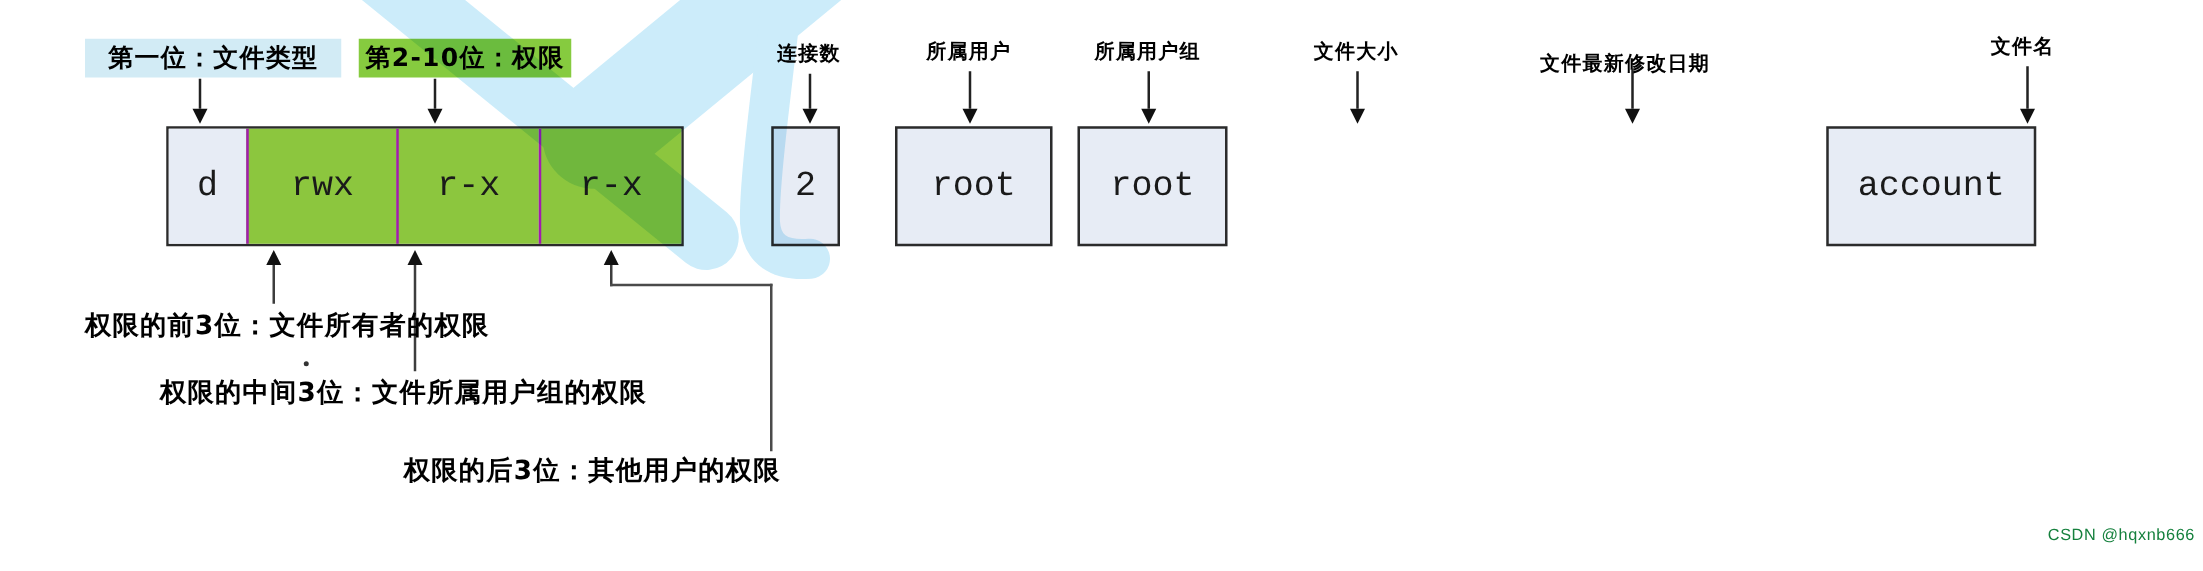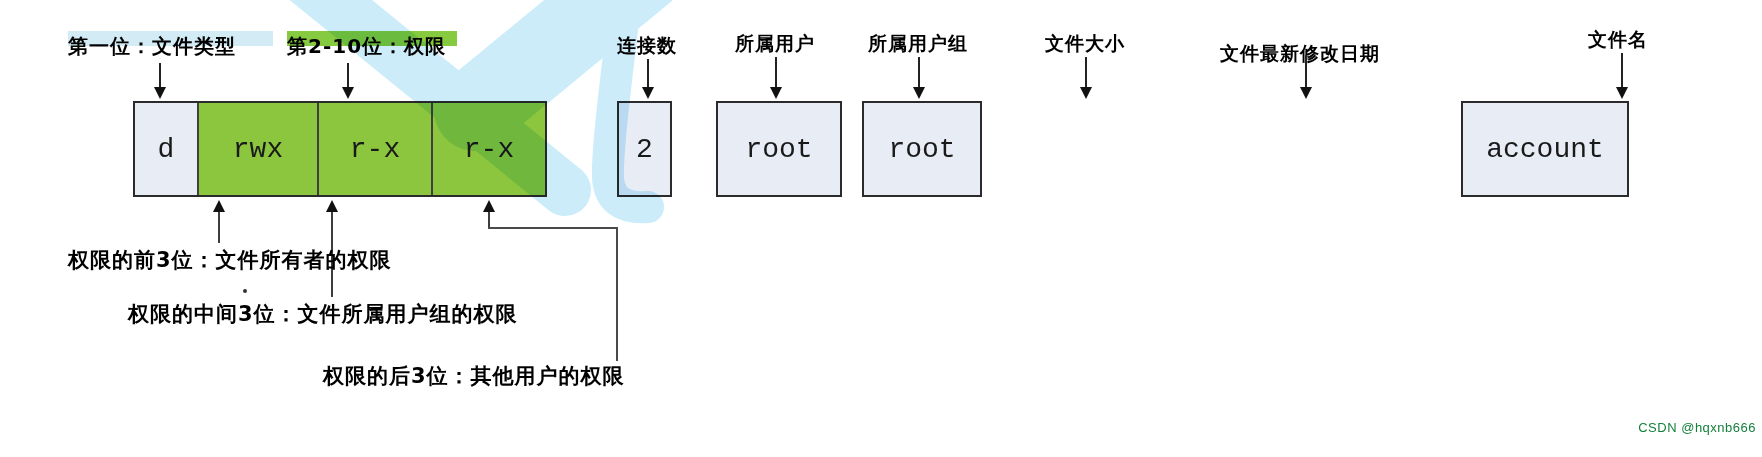--- a/index.html
+++ b/index.html
@@ -2,28 +2,28 @@
 <html><head>
 <meta charset="utf-8">
 <style>
   html,body{margin:0;padding:0;background:#fff;}
   #canvas{
     position:relative;width:1762px;height:457px;background:#ffffff;
     overflow:hidden;font-family:"DejaVu Sans",sans-serif;
   }
   
   .hl{
-    position:absolute;height:15px;line-height:31px;
+    position:absolute;height:31px;line-height:31px;text-align:center;
     font-size:20px;font-weight:bold;color:#000;letter-spacing:1px;white-space:pre;
   }
   .hl.cyan{background:#d2ebf5;}
   .hl.green{background:#86cb3f;}
   
   .toplabel{
-    position:absolute;font-size:19px;font-weight:bold;color:#000;
+    position:absolute;font-size:16px;font-weight:bold;color:#000;
     letter-spacing:1px;white-space:pre;text-align:left;transform:translateX(-50%);
   }
   
   .arrow-down{position:absolute;width:2px;background:#222;}
   .arrow-down::after{
     content:"";position:absolute;bottom:-12px;left:-5px;width:0;height:0;
     border:6px solid transparent;border-bottom:0;border-top:12px solid #111;
   }
   .arrow-up{position:absolute;width:2px;background:#3d3d3d;}
   .arrow-up::before{
@@ -34,21 +34,21 @@
   .cellgroup{
     position:absolute;left:133px;top:101px;height:96px;display:flex;
     border:2px solid #2b2b2b;box-sizing:border-box;
   }
   .cell{
     display:flex;align-items:center;justify-content:center;
     font-family:"Liberation Mono","DejaVu Sans Mono",monospace;
     font-size:28px;color:#1a1a1a;box-sizing:border-box;white-space:pre;
   }
   .cell.lite{background:#e7ecf5;}
-  .cell.grn{background:#8cc63e;border-left:2px solid #404040;}
+  .cell.grn{background:#8cc63e;border-left:2px solid #a21caf;}
   .solo{
     position:absolute;top:101px;height:96px;border:2px solid #2b2b2b;
     box-sizing:border-box;background:#e7ecf5;display:flex;align-items:center;
     justify-content:center;font-family:"Liberation Mono","DejaVu Sans Mono",monospace;
     font-size:28px;color:#1a1a1a;white-space:pre;
   }
   
   .note{
     position:absolute;font-size:21px;font-weight:bold;color:#000;
     letter-spacing:1px;white-space:pre;

